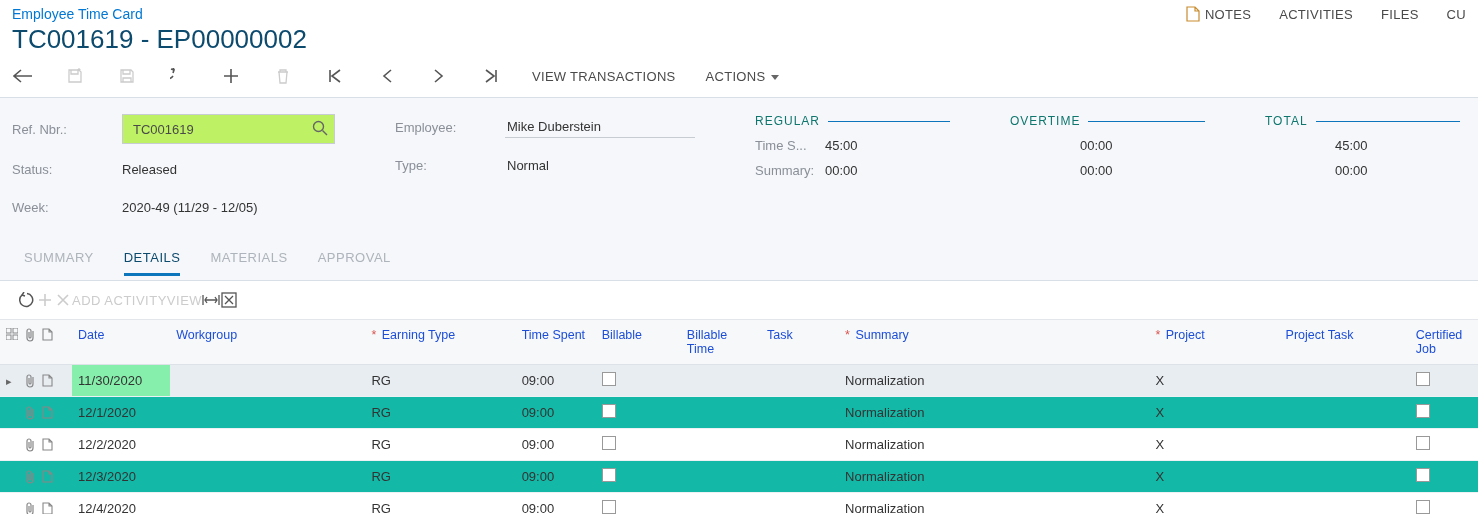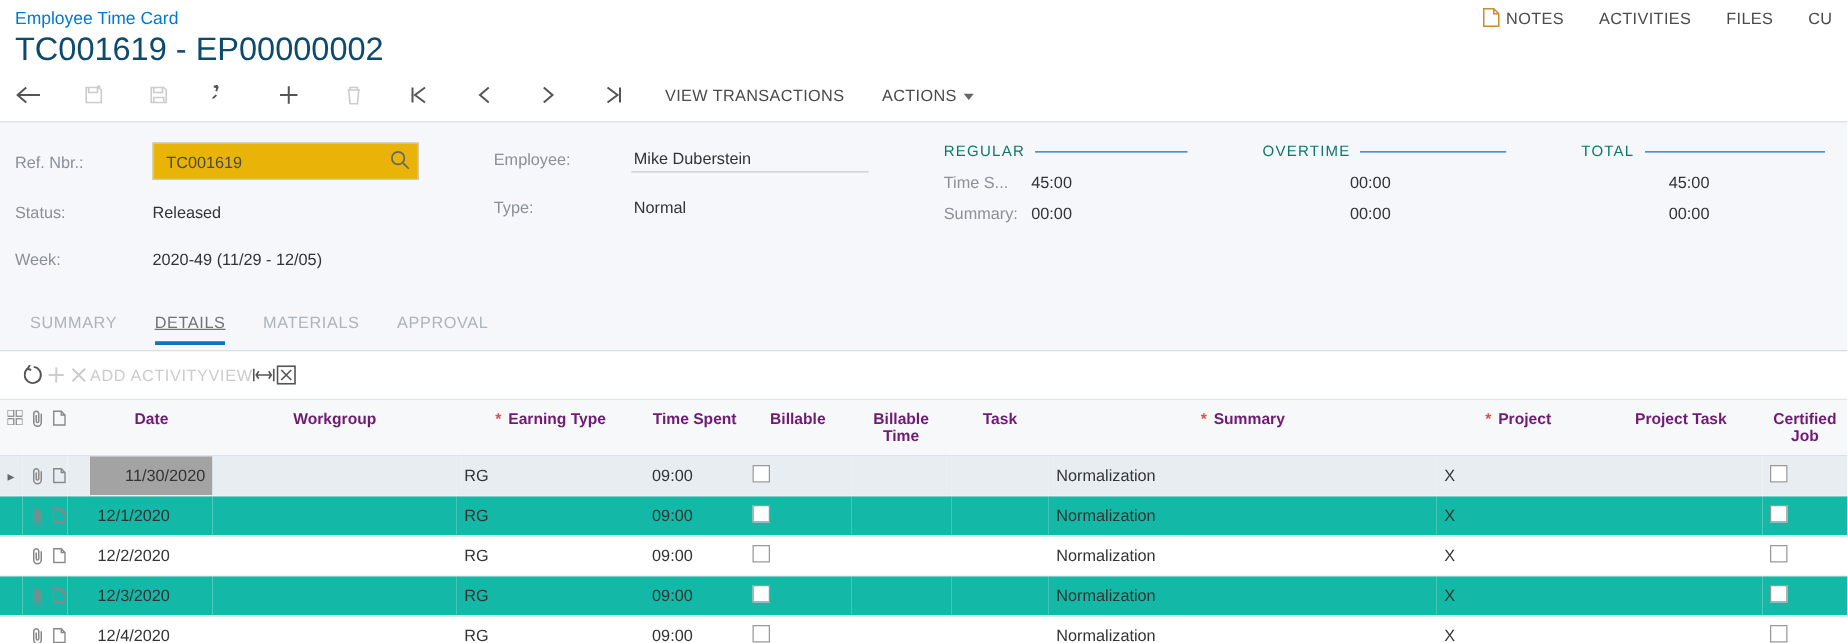--- a/index.html
+++ b/index.html
@@ -24,46 +24,46 @@
   .toolbar .ico.disabled { color: #ccc; cursor: default; }
   .toolbar .txtbtn { color: #4a4a4a; letter-spacing: 0.3px; cursor: pointer; }
   .caret-down { display:inline-block; width:0; height:0; border-left:4px solid transparent; border-right:4px solid transparent; border-top:5px solid #666; margin-left:6px; vertical-align:middle;}
 
   .form-area { background: #f5f7fa; border-top: 1px solid #d9dfe6; border-bottom: 1px solid #d9dfe6; padding: 16px 18px 4px 18px; }
   .form-grid { display: flex; gap: 60px; justify-content: flex-end; }
   .form-col { }
   .form-row { display: flex; align-items: center; margin-bottom: 12px; min-height: 26px;}
   .form-label { color: #8a8f98; width: 110px; font-size: 13px;}
   .form-value { color: #333; }
-  .input-lookup { position: relative; border: 1px solid #c6ccd1; background: #eab308; width: 213px; height: 30px; display:flex; align-items:center; padding:0 30px 0 10px;}
+  .input-lookup { position: relative; border: 1px solid #c6ccd1; background: #bef264; width: 213px; height: 30px; display:flex; align-items:center; padding:0 30px 0 10px;}
   .input-lookup .mag { position:absolute; right:6px; top:5px; color:#666; }
   .under-input { border-bottom: 1px solid #c6ccd1; width: 190px; padding: 3px 2px; color:#333; }
 
   .metric-label { color:#0f766e; letter-spacing:1px; font-size:12px; }
   .metric-line { border-top:1px solid #0d75bb; flex:1; margin-left:8px; margin-top:1px;}
   .metric-head { display:flex; align-items:center; width: 195px; margin-bottom:10px;}
   .metric-row { display:flex; margin-bottom:10px; }
   .metric-k { color:#8a8f98; width:70px; font-size:13px;}
   .metric-v { color:#333; }
 
   .tabs-row { display:flex; gap:30px; margin-top:18px; padding-left:6px;}
   .tab { color:#aeb4bb; letter-spacing:0.5px; font-size:13px; cursor:pointer; padding-bottom:8px;}
-  .tab.active { color:#737373; border-bottom:3px solid #0d75bb; font-weight:500;text-decoration:underline;}
+  .tab.active { color:#0c4a6e; border-bottom:3px solid #0d75bb; font-weight:500;}
 
   .grid-toolbar { display:flex; align-items:center; padding:10px 18px; color:#666; border-bottom:1px solid #e3e7ec;}
   .grid-toolbar .g-ico { width:18px; height:18px; display:flex; align-items:center; justify-content:center; cursor:pointer;}
   .grid-toolbar .disabled { color:#ccc; cursor:default;}
   .grid-toolbar .txt { letter-spacing:0.5px; }
 
   table.grid { width:100%; border-collapse:collapse; table-layout:fixed;}
-  table.grid th { background:#f6f8fa; color:#701a75; font-weight:bold; text-align:center; padding:8px 6px; border-bottom:1px solid #dde2e8; font-size:12.5px; vertical-align:top; height:44px;}
+  table.grid th { background:#f6f8fa; color:#1d4ed8; font-weight:normal; text-align:left; padding:8px 6px; border-bottom:1px solid #dde2e8; font-size:12.5px; vertical-align:top; height:44px;}
   table.grid td { padding:7px 6px; border-bottom:1px solid #eef1f4; color:#333; font-size:13px;}
   table.grid tr.alt td { background:#14b8a6;}
   table.grid tr.sel td { background:#e8edf2;}
-  table.grid tr.sel td.datecell { background:#a3a3a3;text-align:right;}
+  table.grid tr.sel td.datecell { background:#86efac;}
   .req::before { content:"* "; color:#d9534f; margin-right:2px;}
   .chk { width:14px; height:14px; border:1px solid #999; display:inline-block; background:#fff;}
   .rowicon { color:#777; }
   svg { display:block; }
   .col-narrow { width:18px; }
 </style>
 </head>
 <body>
 
 <div class="top-region">

